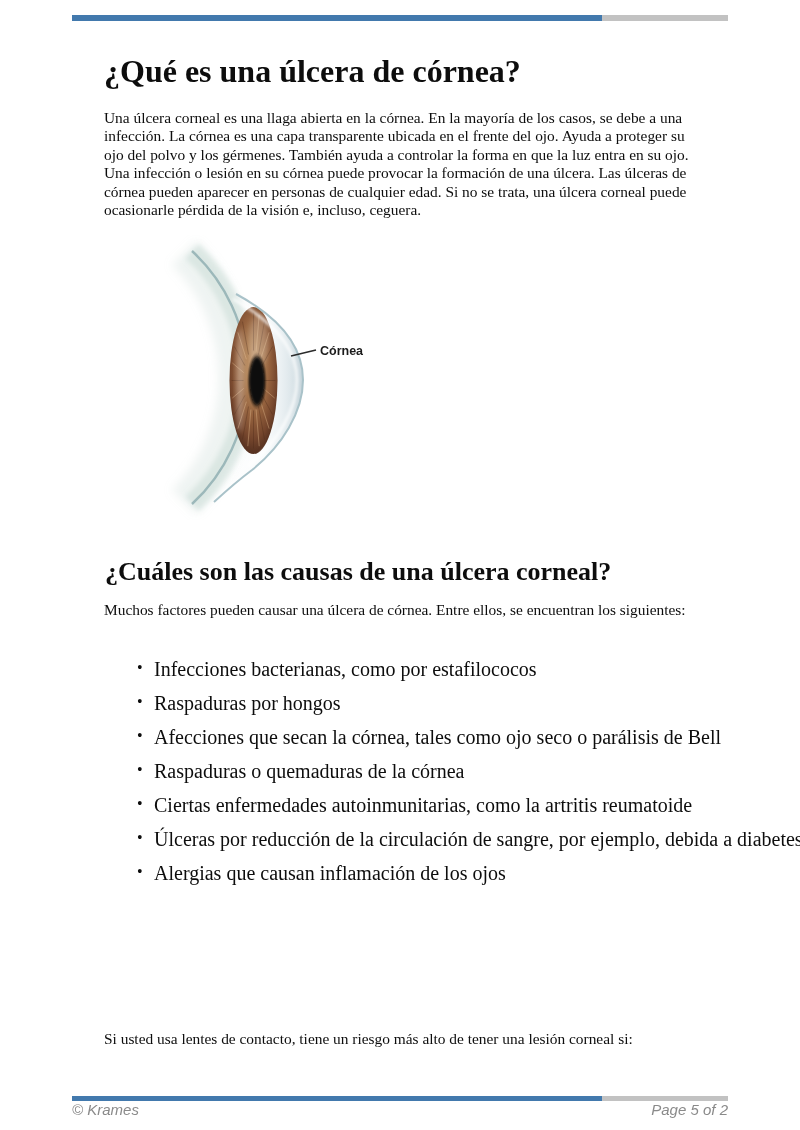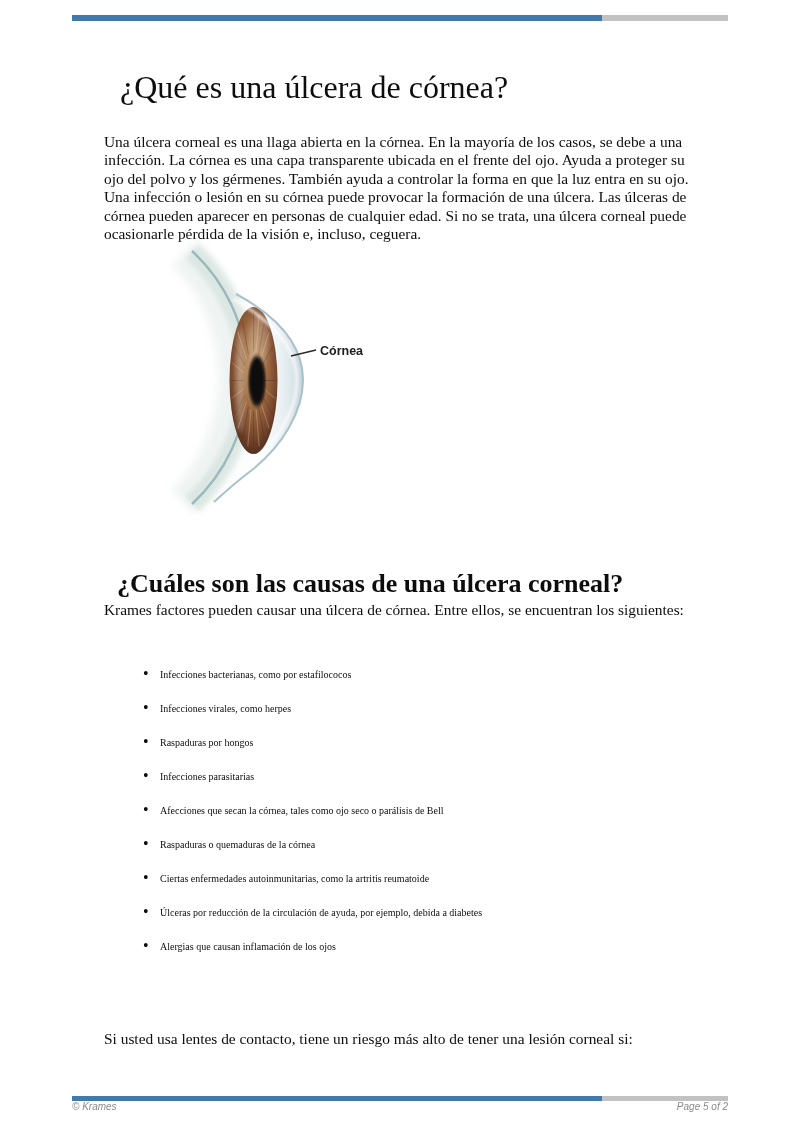--- a/index.html
+++ b/index.html
@@ -9,57 +9,57 @@
   }
   
   .accent-bar { position:absolute; left:72px; width:656px; display:flex; }
   .accent-bar .seg-blue { width:530px; background:#4279ad; height:100%; }
   .accent-bar .seg-gray { flex:1; background:#c2c2c2; height:100%; }
   .bar-top { top:15px; height:6px; }
   .bar-bottom { top:1096px; height:5px; }
 
   
   h1.title {
-    position:absolute; left:104px; top:52px; margin:16px;
-    font-size:32px; line-height:1.2; font-weight:normal; letter-spacing:0;
+    position:absolute; left:104px; top:52px; margin:0;
+    font-size:32px; line-height:1.2; font-weight:bold; letter-spacing:0;
   }
   .para { position:absolute; left:104px; width:592px; margin:0;
     font-size:15.4px; line-height:18.4px; }
-  .para-intro   { top:109px;margin-top:24px; }
+  .para-intro   { top:109px; }
   h2.subhead {
-    position:absolute; left:104px; top:556px; margin:13px;
+    position:absolute; left:104px; top:556px; margin:1px;
     font-size:26px; line-height:1.15; font-weight:bold;
   }
   .para-causes  { top:601px; }
   .para-closing { top:1030px; width:620px; }
 
   
   ul.cause-list {
     position:absolute; left:104px; top:652px; width:610px;
-    margin:14px; padding:0; list-style:none;
-    font-size:10px; line-height:18.4px;
+    margin:8px; padding:0; list-style:none;
+    font-size:20px; line-height:18.4px;
   }
   ul.cause-list li { position:relative; padding-left:42px; margin-bottom:15.6px; white-space:nowrap; }
   ul.cause-list li::before {
     content:"\2022"; position:absolute; left:25px; top:-1px; font-size:16px;
   }
 
   
   .eye-figure { position:absolute; left:150px; top:235px; width:220px; height:285px;font-weight:bold; }
   .eye-figure svg { display:block; width:100%; height:100%; }
   .cornea-label-text {
     font-family:"Liberation Sans", sans-serif; font-size:12.5px; fill:#1c1c1c;
   }
 
   
   .footer-row {
     position:absolute; left:72px; top:1101px; width:656px;
     display:flex; justify-content:space-between; align-items:center;
     font-family:"Liberation Sans", sans-serif; font-style:italic;
-    font-size:10px; color:#8a8a8a;
+    font-size:15px; color:#8a8a8a;
   }
 </style>
 </head>
 <body>
 
 <div class="page">
 
   <div class="accent-bar bar-top">
     <span class="seg-blue"></span>
     <span class="seg-gray"></span>
@@ -120,31 +120,29 @@
 
       <path d="M 236 294 C 284 320 303 350 303 380 C 303 412 282 446 252 470 C 240 479 226 491 214 502" fill="none" stroke="#a9c2c9" stroke-width="2"></path>
       <path d="M 233 299 C 278 324 297 352 297 380 C 297 410 277 443 248 466" fill="none" stroke="#ffffff" stroke-opacity="0.9" stroke-width="2.4" filter="url(#blurS)"></path>
 
       <path d="M 291 356 L 316 350" stroke="#2b2b2b" stroke-width="1.6" fill="none"></path>
       <text class="cornea-label-text" x="320" y="354.5">Córnea</text>
     </svg>
   </div>
 
   <h2 class="subhead">¿Cuáles son las causas de una úlcera corneal?</h2>
-  <p class="para para-causes">Krames factores pueden causar una úlcera de córnea. Entre ellos, se encuentran los siguientes:</p>
+  <p class="para para-causes">Muchos factores pueden causar una úlcera de córnea. Entre ellos, se encuentran los siguientes:</p>
 
   <ul class="cause-list">
     <li>Infecciones bacterianas, como por estafilococos</li>
-    <li>Infecciones virales, como herpes</li>
     <li>Raspaduras por hongos</li>
-    <li>Infecciones parasitarias</li>
     <li>Afecciones que secan la córnea, tales como ojo seco o parálisis de Bell</li>
     <li>Raspaduras o quemaduras de la córnea</li>
     <li>Ciertas enfermedades autoinmunitarias, como la artritis reumatoide</li>
-    <li>Úlceras por reducción de la circulación de ayuda, por ejemplo, debida a diabetes</li>
+    <li>Úlceras por reducción de la circulación de sangre, por ejemplo, debida a diabetes</li>
     <li>Alergias que causan inflamación de los ojos</li>
   </ul>
 
   <p class="para para-closing">Si usted usa lentes de contacto, tiene un riesgo más alto de tener una lesión corneal si:</p>
 
   <div class="accent-bar bar-bottom">
     <span class="seg-blue"></span>
     <span class="seg-gray"></span>
   </div>
   <div class="footer-row">

